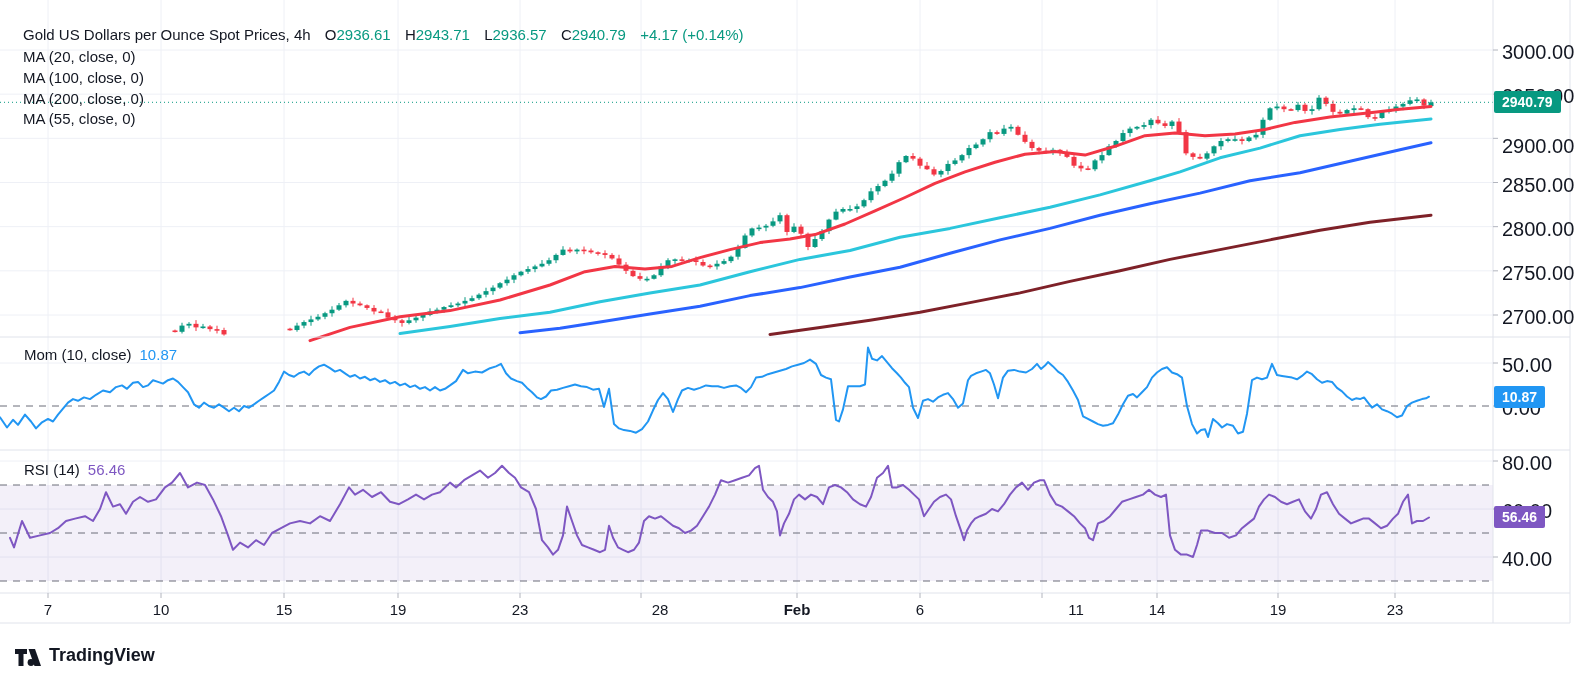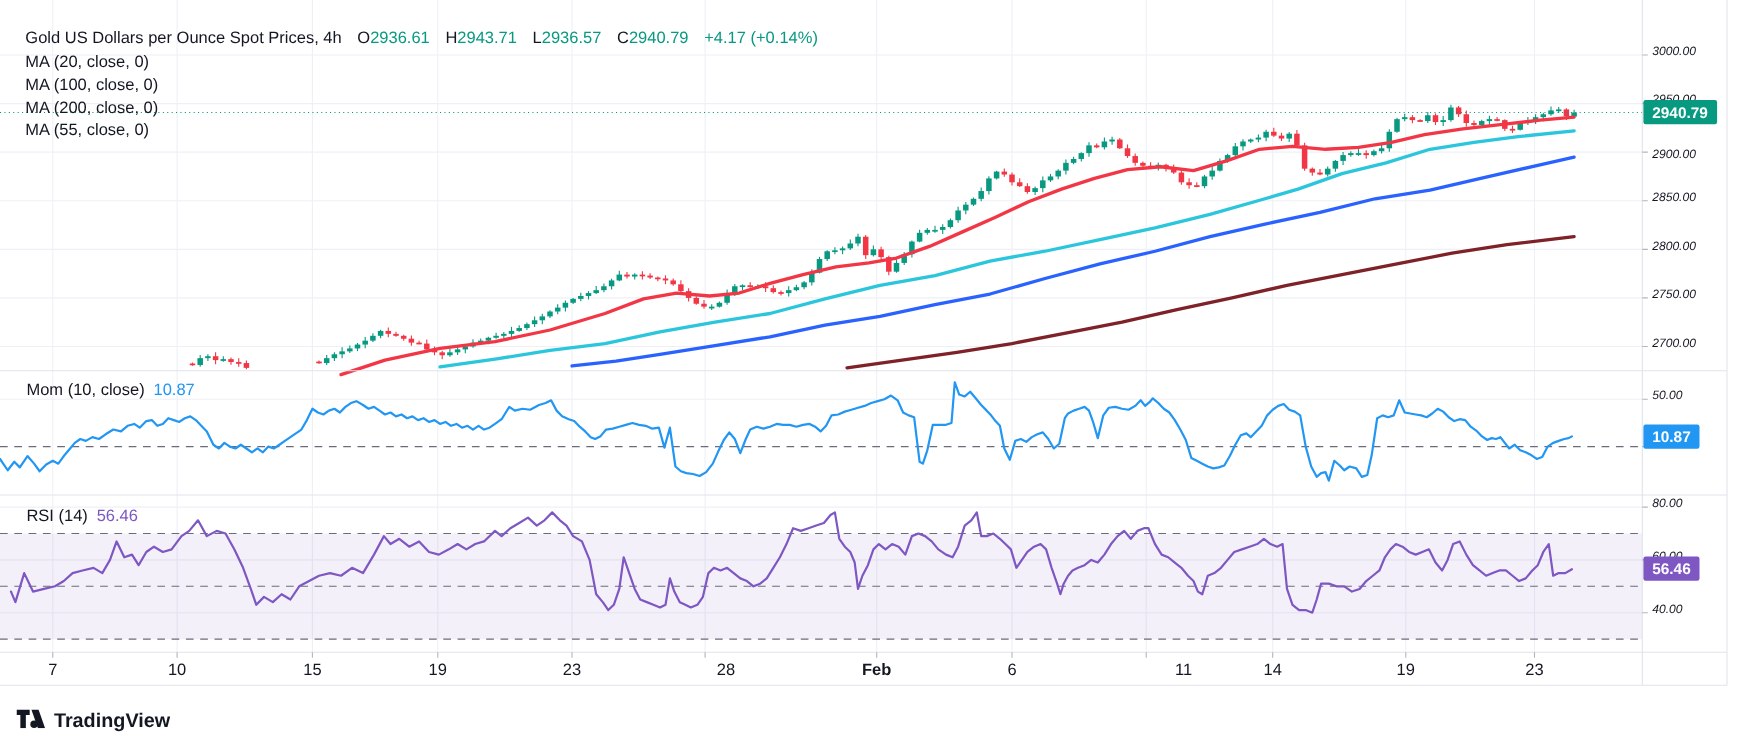--- a/index.html
+++ b/index.html
@@ -11,26 +11,26 @@
   #header .sep{display:inline-block;width:10px;}
   .val{color:#089981;text-align:right;}
   .legend-row{left:23px;font-size:15px;}
   #mom-label span.ind-val{color:#2196f3;margin-left:8px;}
   #rsi-label span.ind-val{color:#7e57c2;margin-left:8px;}
   .badge{position:absolute;left:1494px;color:#fff;font-size:14px;font-weight:bold;
          padding:3px 8px;border-radius:2px;line-height:16px;z-index:5;}
   #badge-price{background:#089981;}
   #badge-mom{background:#2196f3;}
   #badge-rsi{background:#7e57c2;}
-  .tick-label{position:absolute;left:1502px;font-size:11px;color:#131722;z-index:2;font-style:italic;}
+  .tick-label{position:absolute;left:1502px;font-size:20px;color:#131722;z-index:2;}
   .x-label{position:absolute;top:601px;font-size:15px;color:#131722;transform:translateX(-50%);}
   .x-label.bold{font-weight:bold;}
   #right-axis{position:absolute;left:1493px;top:0;width:77px;height:623px;}
   #time-axis{position:absolute;left:0;top:593px;width:1570px;height:30px;}
-  #logo{position:absolute;left:15px;top:645px;display:flex;align-items:flex-start;gap:8px;}
+  #logo{position:absolute;left:15px;top:645px;display:flex;align-items:flex-end;gap:8px;}
   #logo .wordmark{font-size:18px;font-weight:600;color:#131722;}
 </style>
 </head>
 <body>
 
 <div id="root">
   <svg id="plot-svg" width="1581" height="674">
       <line x1="48" y1="0" x2="48" y2="593" stroke="#eef0f6"></line>
       <line x1="161" y1="0" x2="161" y2="593" stroke="#eef0f6"></line>
       <line x1="284" y1="0" x2="284" y2="593" stroke="#eef0f6"></line>

